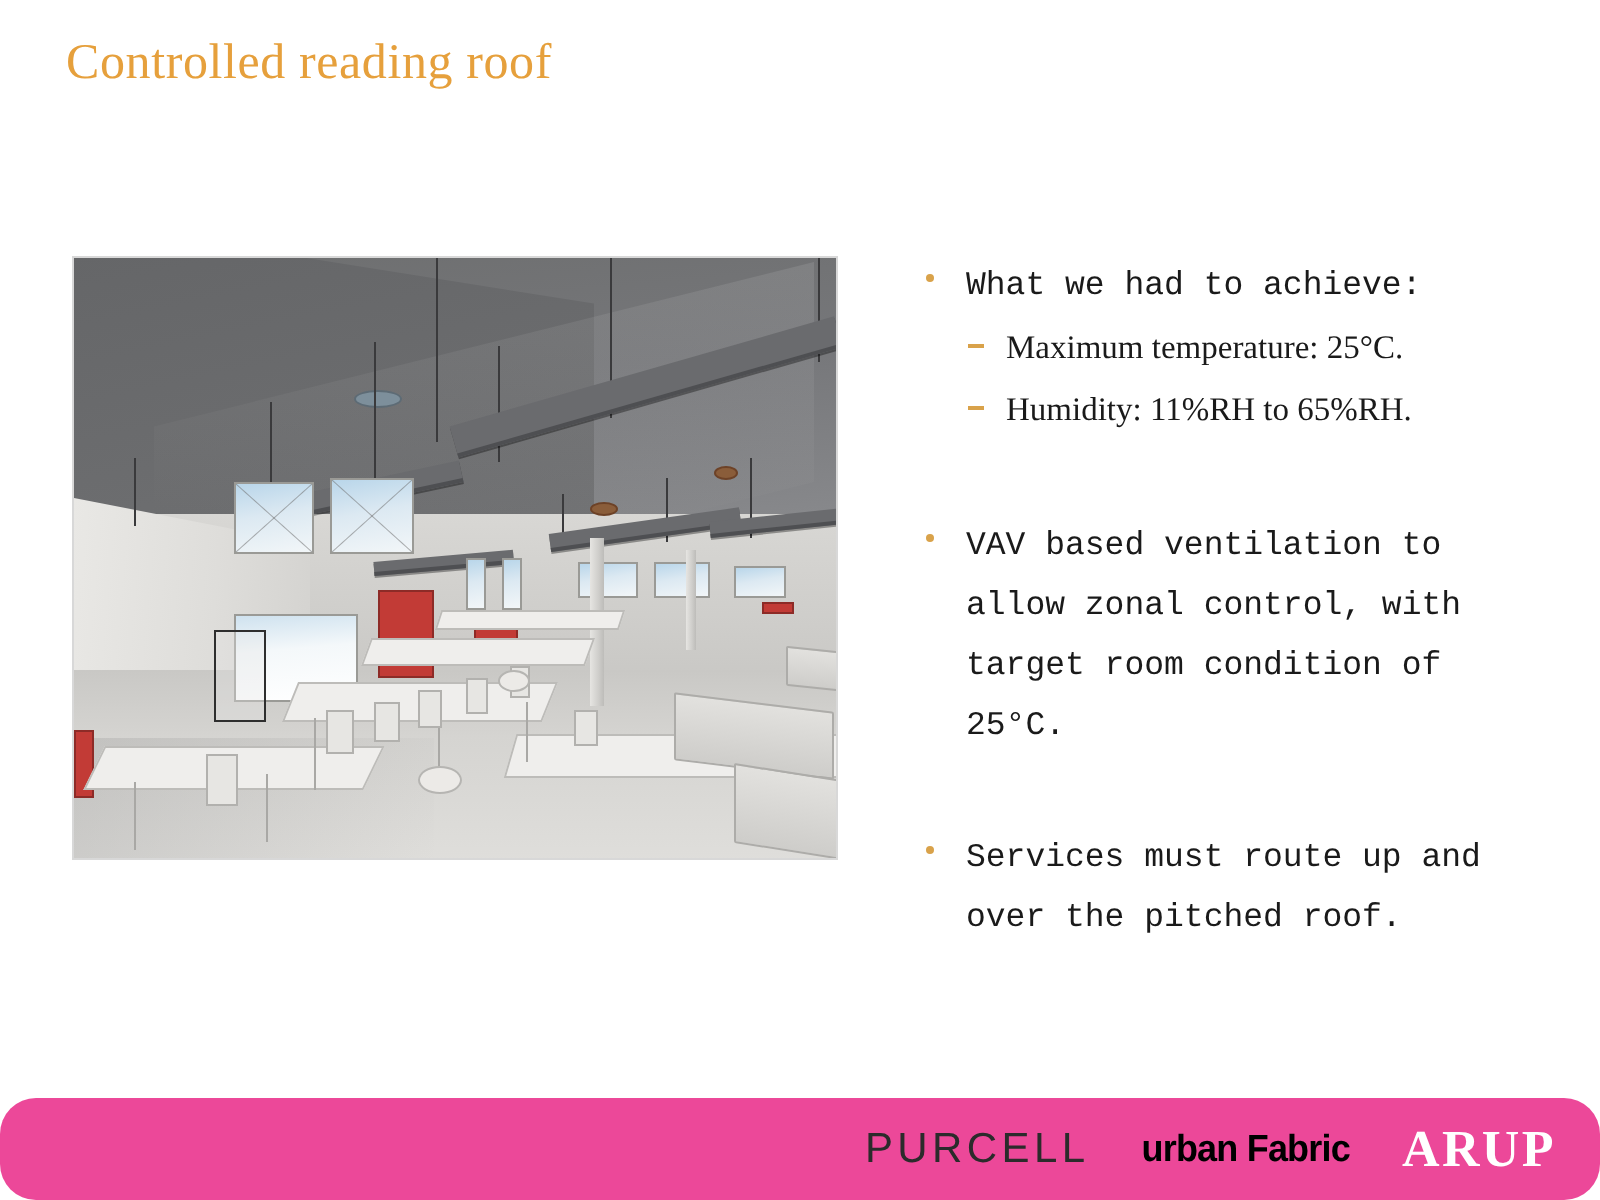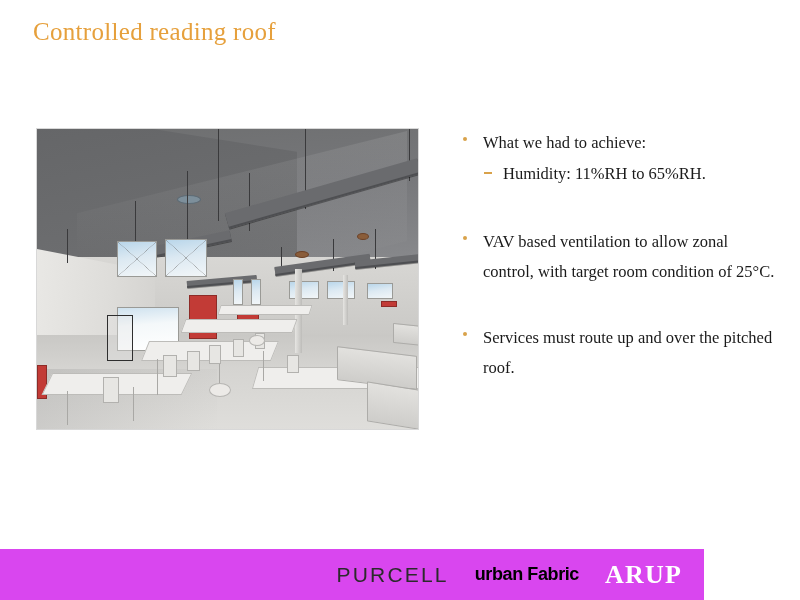--- a/index.html
+++ b/index.html
@@ -123,20 +123,21 @@
   
   .content{
     position:absolute;left:455px;top:128px;width:325px;
   }
   .b1{
     position:relative;
     padding-left:28px;
     font-size:16.5px;
     line-height:30px;
     color:#1a1a1a;
+    font-family:Liberation Mono, monospace;
   }
   .b1 .dot{
     position:absolute;left:8px;top:9px;
     width:4px;height:4px;border-radius:50%;
     background:#D9A24A;
   }
   .b2{
     position:relative;
     padding-left:48px;
     font-size:16.5px;
@@ -146,22 +147,23 @@
   .b2 .dash{
     position:absolute;left:29px;top:14px;
     width:8px;height:2px;
     background:#D9A24A;
   }
   .gap-lg{height:38px;}
   .gap-md{height:36px;}
 
   
   .footer{
-    position:absolute;left:0;top:549px;width:704px;height:51px;
-    background:#d946ef;
+    position:absolute;left:0;top:549px;width:800px;height:51px;
+    background:#ec4899;
+    border-radius:18px;
   }
   .logos{
     position:absolute;right:22px;top:0;height:51px;
     display:flex;align-items:center;gap:26px;
   }
   .logo-purcell{
     font-family:"Liberation Sans", sans-serif;
     font-size:21px;
     letter-spacing:2.2px;
     color:#2b2b2b;
@@ -271,20 +273,24 @@
     </div>
   </div>
 
   <div class="content">
 
     <div class="b1">
       <span class="dot"></span>
       <span>What we had to achieve:</span>
     </div>
 
+    <div class="b2">
+      <span class="dash"></span>
+      <span>Maximum temperature: 25°C.</span>
+    </div>
 
     <div class="b2">
       <span class="dash"></span>
       <span>Humidity: 11%RH to 65%RH.</span>
     </div>
 
     <div class="gap-lg"></div>
 
     <div class="b1">
       <span class="dot"></span>

